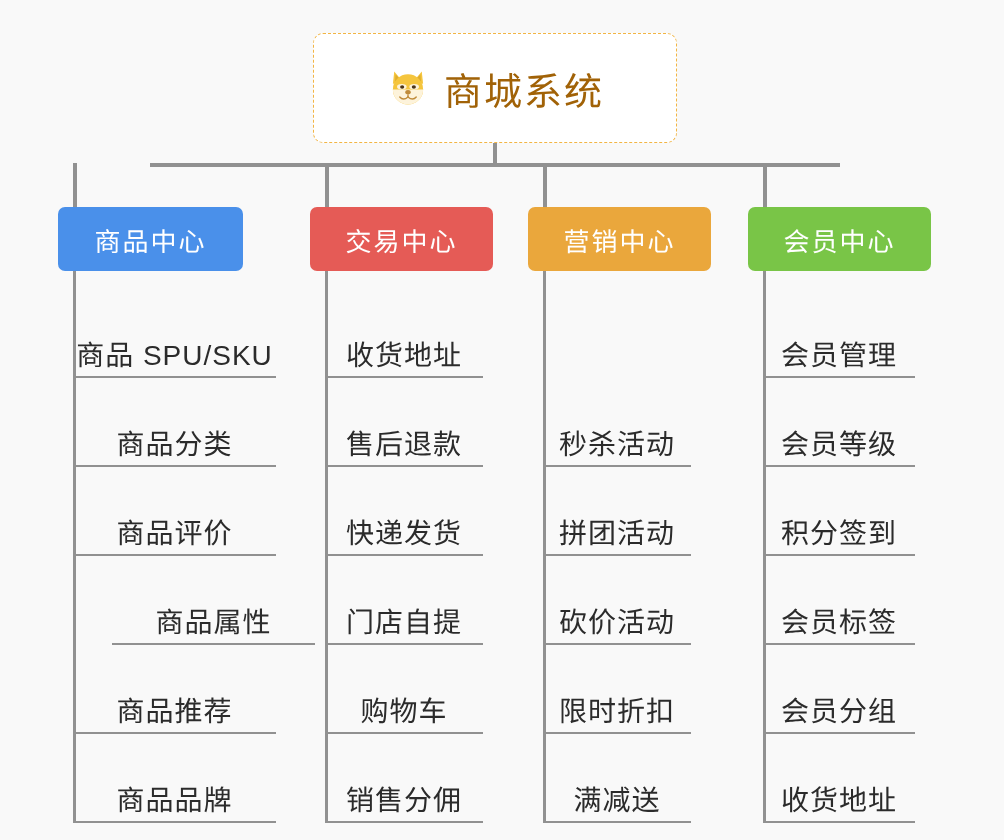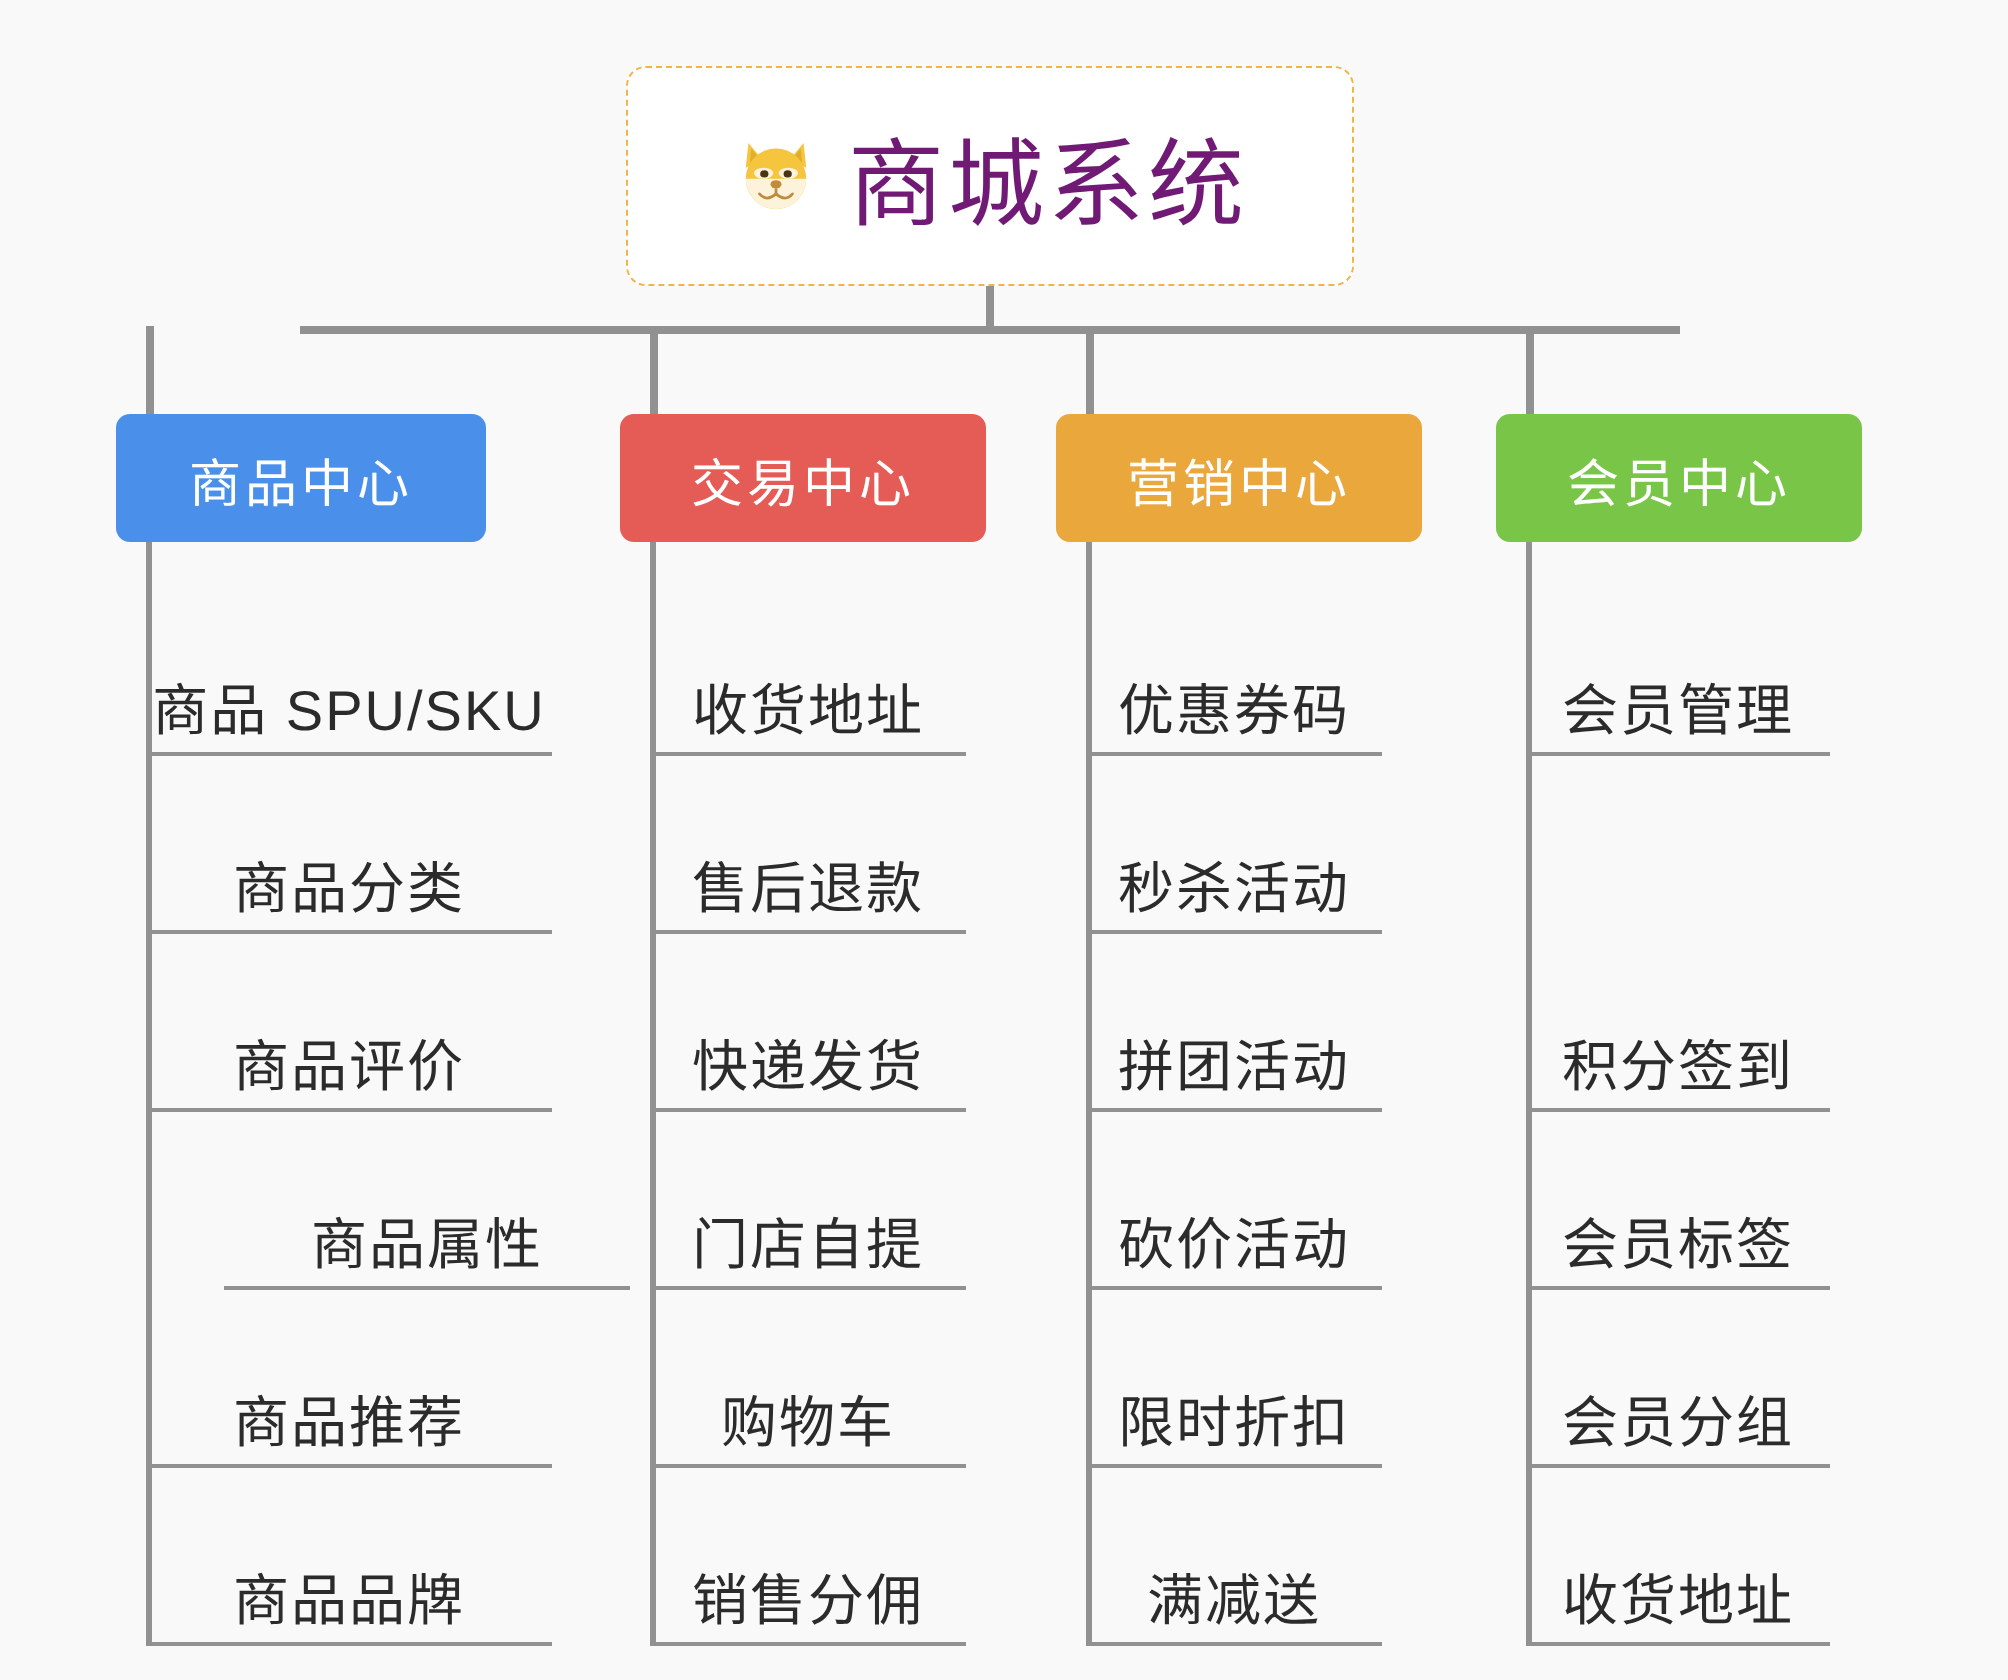--- a/index.html
+++ b/index.html
@@ -37,22 +37,22 @@
     justify-content: center;
     gap: 14px;
   }
   .root-emoji {
     font-size: 40px;
     line-height: 1;
     display: block;
   }
   .root-emoji svg { display: block; }
   .root-title {
-    font-size: 48px;
-    color: #701a75;
+    font-size: 38px;
+    color: #a16207;
     letter-spacing: 2px;
     white-space: nowrap;
   }
 
   
   .conn {
     position: absolute;
     background: #919191;
   }
   .conn-stem {           
@@ -200,23 +200,20 @@
         <div class="leaf-item" style="top: 463px; width: 158px;">
           <span class="leaf-label">销售分佣</span>
         </div>
       </div>
       <div class="conn conn-drop" style="left: 543px;"></div>
       <div class="branch-box" style="left: 528px; width: 183px; background: rgb(234, 167, 60);">
         <span>营销中心</span>
       </div>
       <div class="leaf-column" style="left: 543px; width: 188px; height: 552px;">
         <div class="leaf-trunk" style="height: 552px;"></div>
-        <div class="leaf-item" style="top: 18px; width: 148px;">
-          <span class="leaf-label">优惠券码</span>
-        </div>
         <div class="leaf-item" style="top: 107px; width: 148px;">
           <span class="leaf-label">秒杀活动</span>
         </div>
         <div class="leaf-item" style="top: 196px; width: 148px;">
           <span class="leaf-label">拼团活动</span>
         </div>
         <div class="leaf-item" style="top: 285px; width: 148px;">
           <span class="leaf-label">砍价活动</span>
         </div>
         <div class="leaf-item" style="top: 374px; width: 148px;">
@@ -228,20 +225,23 @@
       </div>
       <div class="conn conn-drop" style="left: 763px;"></div>
       <div class="branch-box" style="left: 748px; width: 183px; background: rgb(121, 197, 71);">
         <span>会员中心</span>
       </div>
       <div class="leaf-column" style="left: 763px; width: 192px; height: 552px;">
         <div class="leaf-trunk" style="height: 552px;"></div>
         <div class="leaf-item" style="top: 18px; width: 152px;">
           <span class="leaf-label">会员管理</span>
         </div>
+        <div class="leaf-item" style="top: 107px; width: 152px;">
+          <span class="leaf-label">会员等级</span>
+        </div>
         <div class="leaf-item" style="top: 196px; width: 152px;">
           <span class="leaf-label">积分签到</span>
         </div>
         <div class="leaf-item" style="top: 285px; width: 152px;">
           <span class="leaf-label">会员标签</span>
         </div>
         <div class="leaf-item" style="top: 374px; width: 152px;">
           <span class="leaf-label">会员分组</span>
         </div>
         <div class="leaf-item" style="top: 463px; width: 152px;">

